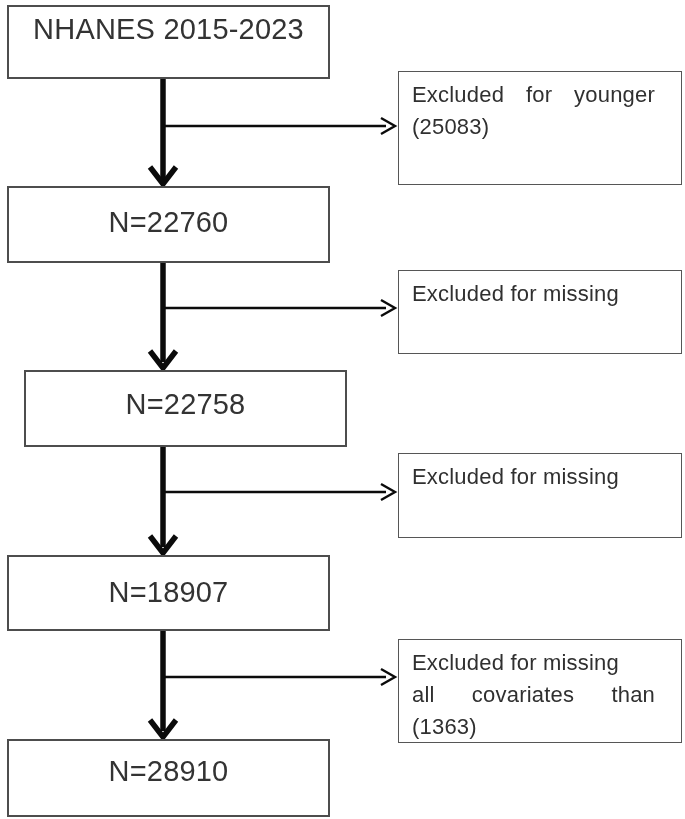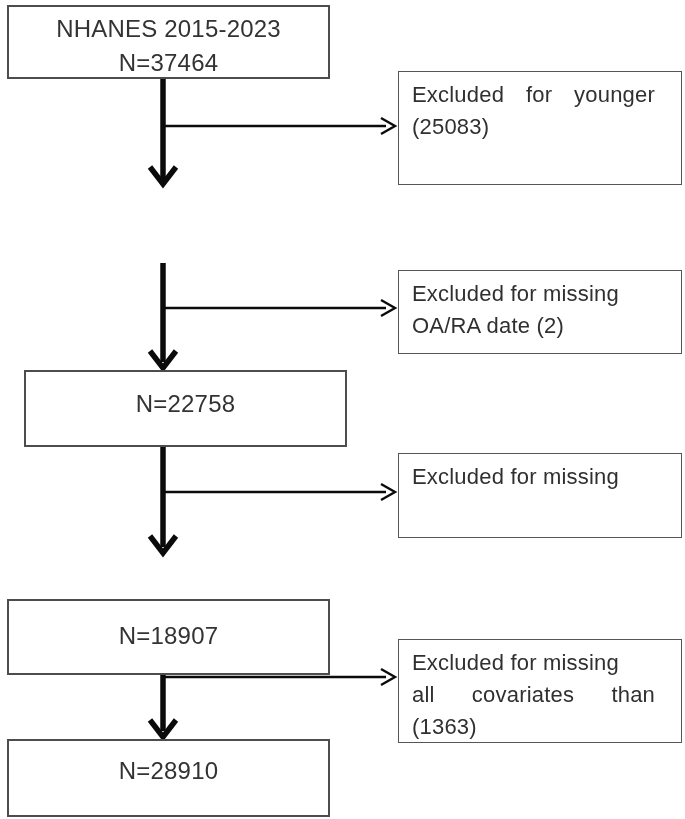--- a/index.html
+++ b/index.html
@@ -25,28 +25,28 @@
     position: absolute;
     background: #ffffff;
     box-sizing: border-box;
     color: #333333;
   }
   .step {
     left: 7px;
     width: 323px;
     border: 2px solid #4d4d4d;
     text-align: center;
-    font-size: 24px;
+    font-size: 29px;
     line-height: 34px;
     letter-spacing: 0.2px;
   }
   .step-1 { top: 5px;   height: 74px; padding-top: 5px; }
   .step-2 { top: 186px; height: 77px; padding-top: 17px; }
   .step-3 { top: 370px; height: 77px; padding-top: 15px; margin-left: 17px; }
-  .step-4 { top: 555px; height: 76px; padding-top: 18px; margin-top: 44px; }
+  .step-4 { top: 555px; height: 76px; padding-top: 18px; }
   .step-5 { top: 739px; height: 78px; padding-top: 13px; }
   .excl {
     left: 398px;
     width: 284px;
     border: 1.5px solid #565656;
     font-size: 22px;
     line-height: 32px;
     letter-spacing: 0.2px;
     padding: 7px 26px 0 13px;
     color: #303030;
@@ -88,44 +88,45 @@
     <polyline class="rhead" points="381,484 395,492 381,500"></polyline>
 
     <line class="vline" x1="163" y1="631" x2="163" y2="731"></line>
     <polyline class="vhead" points="150,720 163,737 176,720"></polyline>
     <line class="hline" x1="163" y1="677" x2="386" y2="677"></line>
     <polyline class="rhead" points="381,669 395,677 381,685"></polyline>
   </svg>
 
   <div class="box step step-1">
     <div>NHANES 2015-2023</div>
-    <div>N=37464</div>
   </div>
 
+  <div class="box step step-2">
+    <div>N=22760</div>
+  </div>
 
   <div class="box step step-3">
     <div>N=22758</div>
   </div>
 
   <div class="box step step-4">
     <div>N=18907</div>
   </div>
 
   <div class="box step step-5">
     <div>N=28910</div>
   </div>
 
   <div class="box excl excl-1">
     <div class="just">Excluded for younger</div>
     <div>(25083)</div>
   </div>
 
   <div class="box excl excl-2">
     <div>Excluded for missing</div>
-    <div>OA/RA date (2)</div>
   </div>
 
   <div class="box excl excl-3">
     <div>Excluded for missing</div>
   </div>
 
   <div class="box excl excl-4">
     <div>Excluded for missing</div>
     <div class="just">all covariates than</div>
     <div>(1363)</div>

